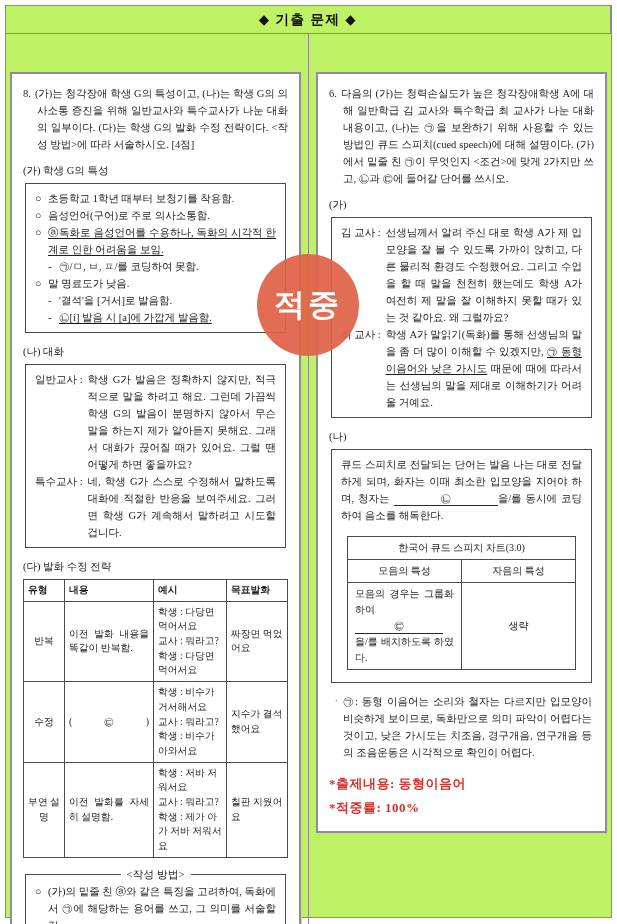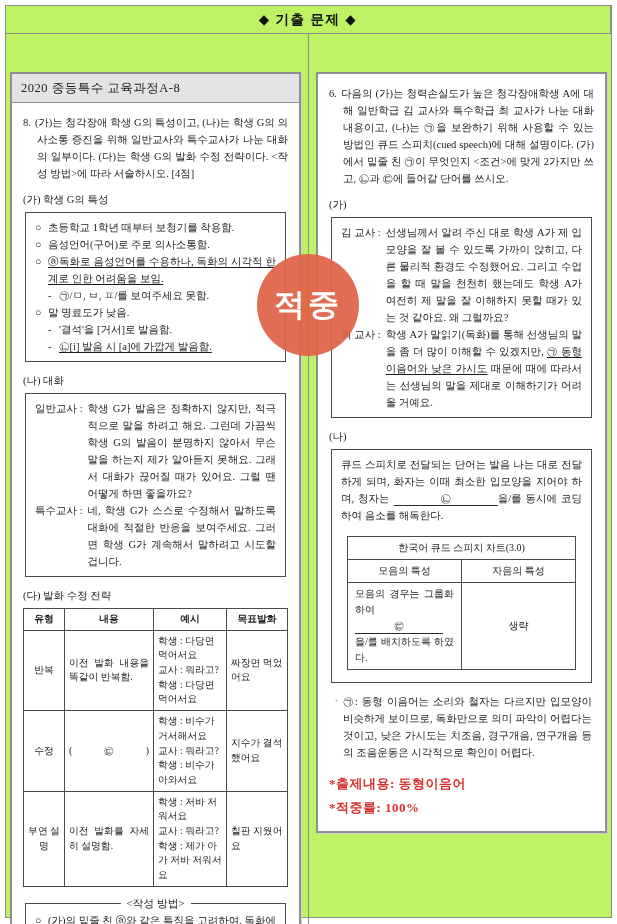--- a/index.html
+++ b/index.html
@@ -40,21 +40,21 @@
   .feat-line .marker{flex:0 0 13px;}
   .feat-line .ftext{flex:1 1 auto;text-align:justify;}
   .feat-sub{padding-left:13px;}
   .feat-sub .marker{flex:0 0 11px;}
   .ul{text-decoration:underline;text-underline-offset:2px;}
   .dialog-line{display:flex;}
   .dialog-line .speaker{flex:0 0 auto;white-space:nowrap;margin-right:5px;}
   .dialog-line .dtext{flex:1 1 auto;text-align:justify;}
   table.strategy{width:100%;border-collapse:collapse;margin:4px 0 14px;font-size:9.8px;line-height:1.5;}
   table.strategy th,table.strategy td{border:1px solid #4a4a4a;padding:3px 4px;vertical-align:middle;}
-  table.strategy th{font-weight:bold;text-align:center;}
+  table.strategy th{font-weight:bold;text-align:left;}
   .c-type{width:32px;text-align:center;}
   .c-content{width:80px;text-align:justify;}
   .c-example{text-align:left;}
   .c-target{width:52px;text-align:left;}
   .paren-blank{display:flex;justify-content:space-between;}
   .method-box{border:1px solid #4a4a4a;margin:16px 2px 6px;padding:8px 9px 8px;position:relative;}
   .method-title{
     position:absolute;top:-9px;left:50%;transform:translateX(-50%);
     background:#fff;padding:0 6px;font-size:10.8px;white-space:nowrap;
   }
@@ -90,21 +90,20 @@
   <div class="grid">
 
     <div class="header-row">
       <div class="header-cell hleft">◆ 기출 문제 ◆</div>
     </div>
 
     <div class="body-row">
 
       <div class="col cleft">
         <div class="bigbox">
-          <div class="titlebar">2020 중등특수 교육과정A-8</div>
           <div class="content">
 
             <div class="question">
               <span class="qno">8.</span><span>(가)는 청각장애 학생 G의 특성이고, (나)는 학생 G의 의사소통 증진을 위해 일반교사와 특수교사가 나눈 대화의 일부이다. (다)는 학생 G의 발화 수정 전략이다. &lt;작성 방법&gt;에 따라 서술하시오. [4점]</span>
             </div>
 
             <div class="sec-label">(가) 학생 G의 특성</div>
             <div class="innerbox">
               <div class="feat-line">
                 <span class="marker">○</span>
@@ -113,21 +112,21 @@
               <div class="feat-line">
                 <span class="marker">○</span>
                 <span class="ftext">음성언어(구어)로 주로 의사소통함.</span>
               </div>
               <div class="feat-line">
                 <span class="marker">○</span>
                 <span class="ftext"><span class="ul">ⓐ독화로 음성언어를 수용하나, 독화의 시각적 한계로 인한 어려움을 보임.</span></span>
               </div>
               <div class="feat-line feat-sub">
                 <span class="marker">-</span>
-                <span class="ftext">㉠/ㅁ, ㅂ, ㅍ/를 보여주세요 못함.</span>
+                <span class="ftext">㉠/ㅁ, ㅂ, ㅍ/를 코딩하여 못함.</span>
               </div>
               <div class="feat-line">
                 <span class="marker">○</span>
                 <span class="ftext">말 명료도가 낮음.</span>
               </div>
               <div class="feat-line feat-sub">
                 <span class="marker">-</span>
                 <span class="ftext">'결석'을 [거서]로 발음함.</span>
               </div>
               <div class="feat-line feat-sub">

